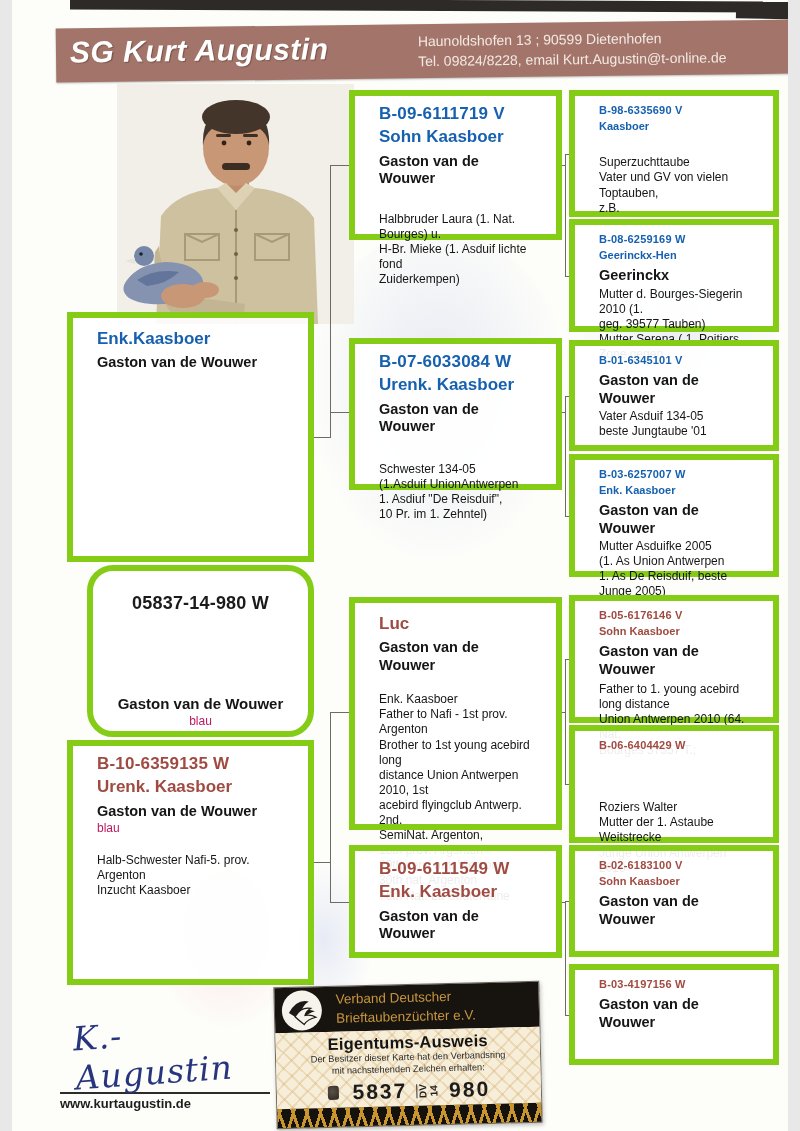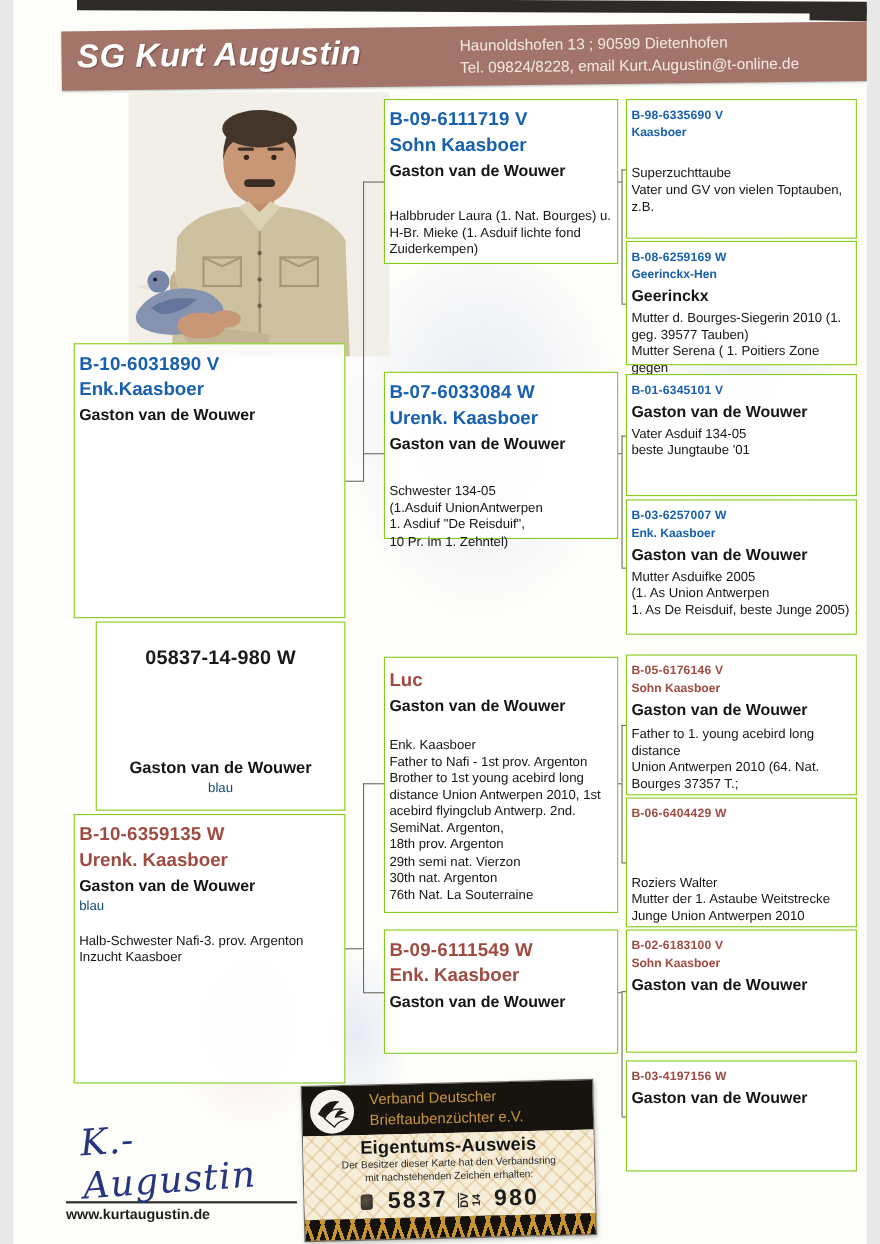--- a/index.html
+++ b/index.html
@@ -35,34 +35,34 @@
   .blot-p1 { left:140px; top:830px; width:150px; height:200px;
     background:radial-gradient(ellipse, rgba(235,110,140,.16), rgba(235,110,140,0) 70%); }
   .blot-b3 { left:262px; top:860px; width:100px; height:160px;
     background:radial-gradient(ellipse, rgba(120,140,220,.16), rgba(120,140,220,0) 70%); }
 
   
   .photo { position:absolute; left:105px; top:84px; width:237px; height:240px; background:#f2f0ea; }
 
   
   .box {
-    position:absolute; background:rgba(255,255,255,.92); border:1px solid #84cc16;
-    padding:8px 4px; box-sizing:border-box; display:flex; flex-direction:column;
+    position:absolute; background:rgba(255,255,255,.92); border:6px solid #84cc16;
+    padding:8px 24px; box-sizing:border-box; display:flex; flex-direction:column;
   }
   .box .id   { font-size:17px; font-weight:bold; letter-spacing:.2px; line-height:1.2; }
   .box .name { font-size:17px; font-weight:bold; line-height:1.2; margin-top:3px; }
   .box .breeder { font-size:14.5px; font-weight:bold; color:#151515; margin-top:5px; line-height:1.2; }
-  .box .color-note { font-size:12px; margin-top:1px; color:#0c4a6e; }
+  .box .color-note { font-size:12px; margin-top:1px; color:#be185d; }
   .box .notes { font-size:12px; line-height:1.26; color:#151515; white-space:pre-line; }
   .rcol .id, .rcol .name { font-size:11px; }
   .blue .id, .blue .name { color:#1660af; }
   .red  .id, .red  .name { color:#a04b41; }
   .g2{margin-top:2px}.g4{margin-top:4px}.g18{margin-top:18px}.g22{margin-top:22px}
   .g24{margin-top:24px}.g26{margin-top:26px}.g28{margin-top:28px}.g48{margin-top:48px}
-  .subject { align-items:center; text-align:center; }
+  .subject { align-items:center; text-align:center;border-radius:26px; }
   .subject .id { color:#1a1a1a; font-size:18px; margin-top:14px; }
   .subject .breeder { margin-top:80px; font-size:15px; }
 
   
   .cx { position:absolute; background:#6e6a64; }
 
   
   .sigwrap { position:absolute; left:48px; top:1012px; width:230px; }
   .signature {
     font-family:"DejaVu Serif","Liberation Serif",serif; font-style:italic;
@@ -152,37 +152,36 @@
       <path d="M20,196 Q38,184 62,188 Q50,200 30,202 Z" fill="#63759a"></path>
       <circle cx="27" cy="172" r="10" fill="#7787a8"></circle>
       <circle cx="24" cy="170" r="1.8" fill="#1d2230"></circle>
       <path d="M18,174 L8,177 L18,180 Z" fill="#e8e4da"></path>
       <ellipse cx="66" cy="212" rx="22" ry="12" fill="#c89776"></ellipse>
       <ellipse cx="88" cy="206" rx="14" ry="8" fill="#c89776"></ellipse>
     </svg>
   </div>
 
   <div class="box blue" style="left:55px;top:312px;width:247px;height:250px">
-    <div class="id">B-10-6031890 V</div>
     <div class="name">Enk.Kaasboer</div>
     <div class="breeder">Gaston van de Wouwer</div>
   </div>
 
   <div class="box subject" style="left:75px;top:565px;width:227px;height:172px">
     <div class="id">05837-14-980 W</div>
     <div class="breeder">Gaston van de Wouwer</div>
     <div class="color-note">blau</div>
   </div>
 
   <div class="box red" style="left:55px;top:740px;width:247px;height:245px">
     <div class="id">B-10-6359135 W</div>
     <div class="name">Urenk. Kaasboer</div>
     <div class="breeder">Gaston van de Wouwer</div>
     <div class="color-note">blau</div>
-    <div class="notes g18">Halb-Schwester Nafi-3. prov. Argenton
+    <div class="notes g18">Halb-Schwester Nafi-5. prov. Argenton
 Inzucht Kaasboer</div>
   </div>
 
   <div class="box blue" style="left:337px;top:90px;width:213px;height:150px">
     <div class="id">B-09-6111719 V</div>
     <div class="name">Sohn Kaasboer</div>
     <div class="breeder">Gaston van de Wouwer</div>
     <div class="notes g24">Halbbruder Laura (1. Nat. Bourges) u.
 H-Br. Mieke (1. Asduif lichte fond
 Zuiderkempen)</div>

